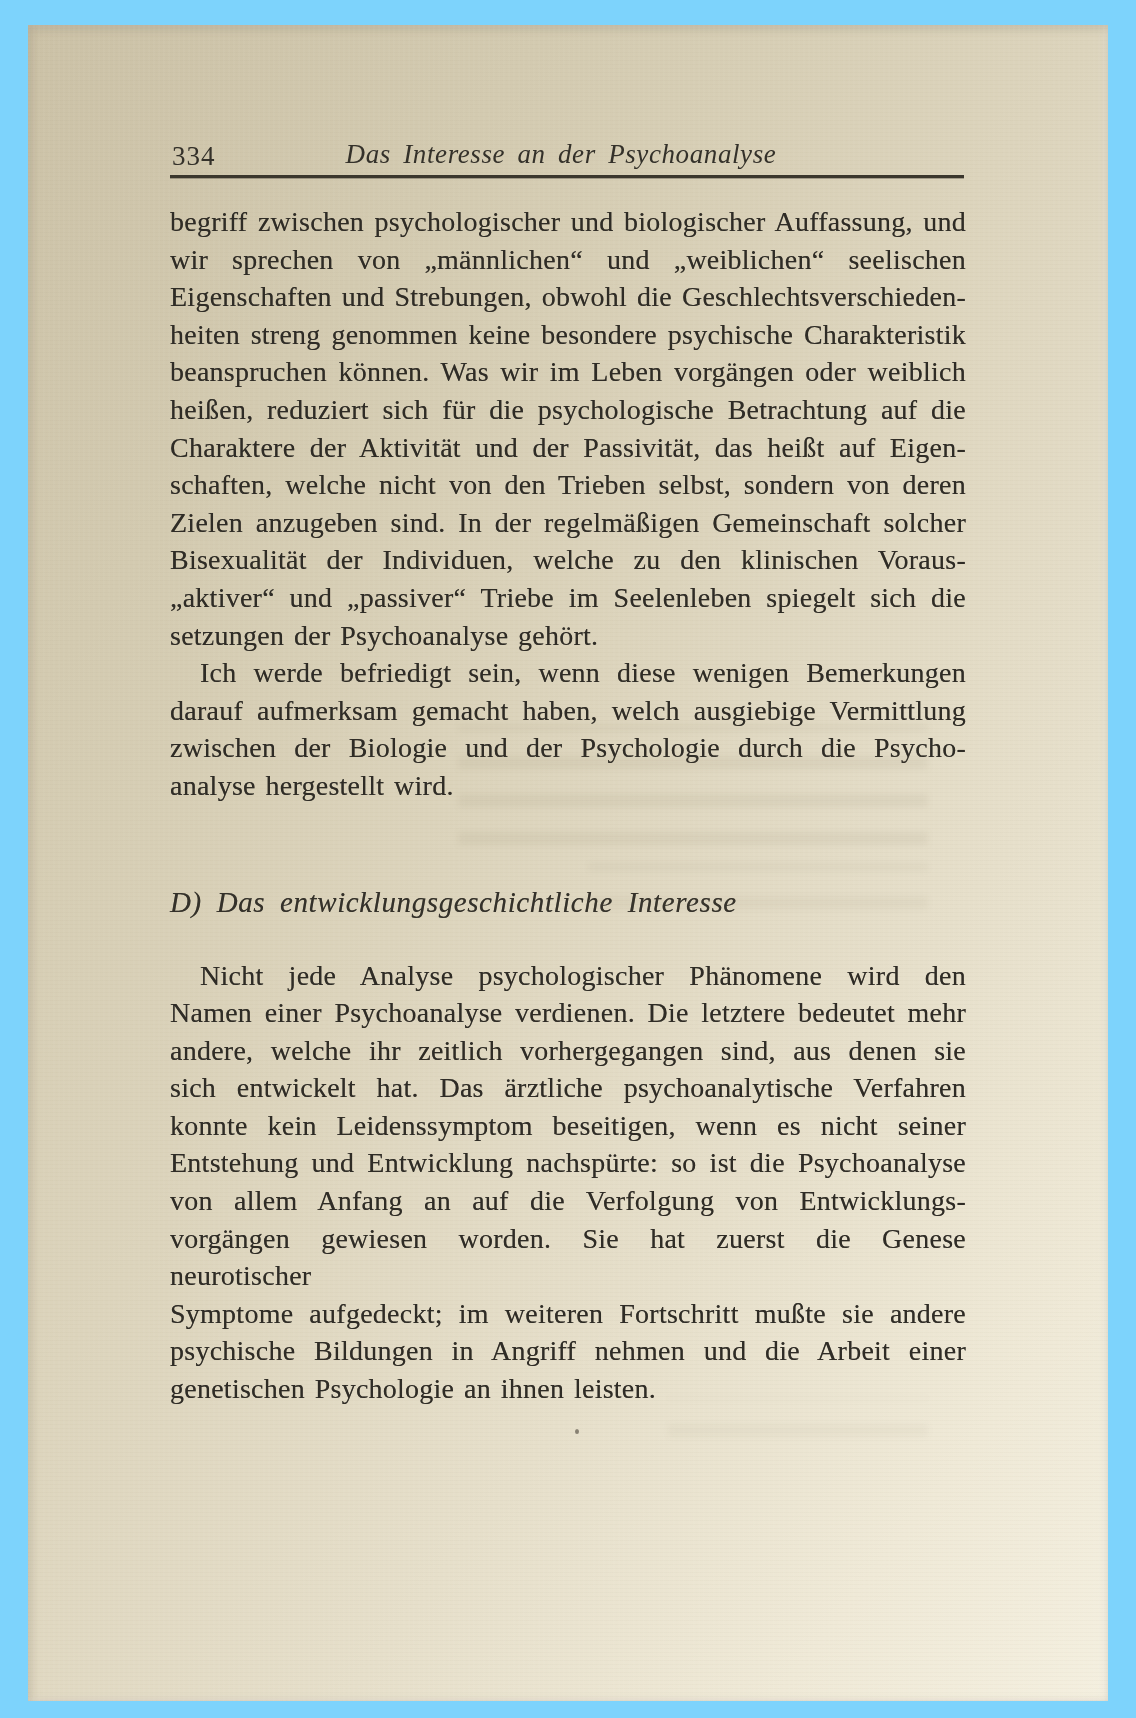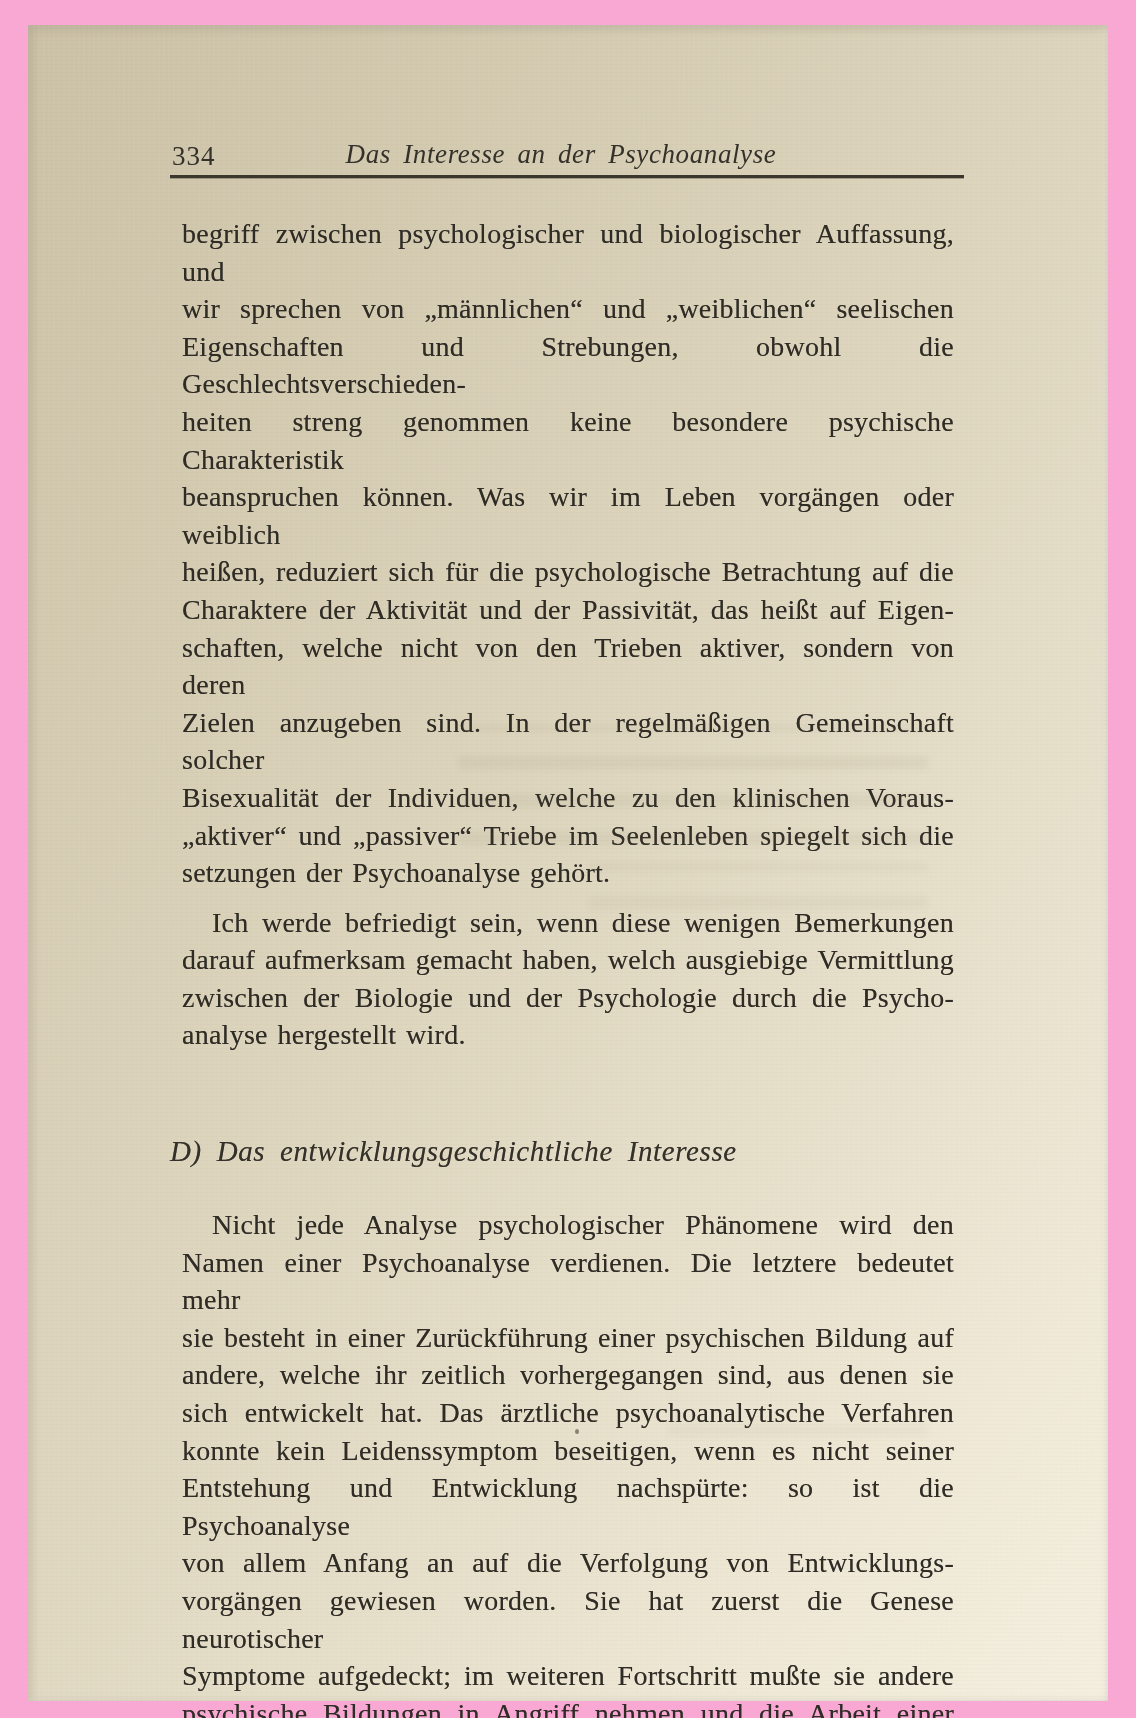--- a/index.html
+++ b/index.html
@@ -5,21 +5,21 @@
   html, body {
     margin: 0; padding: 0;
     width: 1136px; height: 1718px;
     background: #ffffff;
     overflow: hidden;
     font-family: "Liberation Serif", "DejaVu Serif", serif;
   }
   .scan {
     position: relative;
     width: 1136px; height: 1718px;
-    background: #f9a8d4;
+    background: #7dd3fc;
   }
   .page {
     position: absolute;
     left: 28px; top: 25px;
     width: 1080px; height: 1676px;
     background: linear-gradient(128deg,
       #cbc1a6 0%, #d3cab0 22%, #dcd4bc 45%,
       #e6dfca 68%, #efe9d7 86%, #f4efdf 100%);
     box-shadow: inset 0 4px 10px rgba(120,110,88,0.22),
                 inset 4px 0 10px rgba(120,110,88,0.12),
@@ -63,21 +63,21 @@
     position: absolute;
     left: 142px; top: 178px;
     width: 796px;
     font-size: 28px;
     line-height: 37.6px;
     letter-spacing: 0.25px;
     word-spacing: 2.5px;
     color: #2f2c26;
     text-shadow: 0 0 0.5px rgba(47,44,38,0.55);
   }
-  .para { margin: 12px; }
+  .para { margin: 0; }
   .tline { text-align: justify; text-align-last: justify; white-space: normal; }
   .tline.last { text-align-last: left; }
   .indent-first .tline:first-child { text-indent: 30px; }
   .section-heading {
     margin: 76px 0 34px 0;
     font-size: 29px;
     line-height: 42px;
     font-weight: normal;
     font-style: italic;
     text-align: left;
@@ -119,37 +119,36 @@
 
     <div class="body-col">
       <div class="para">
           <div class="tline">begriff zwischen psychologischer und biologischer Auffassung, und</div>
           <div class="tline">wir sprechen von „männlichen“ und „weiblichen“ seelischen</div>
           <div class="tline">Eigenschaften und Strebungen, obwohl die Geschlechtsverschieden-</div>
           <div class="tline">heiten streng genommen keine besondere psychische Charakteristik</div>
           <div class="tline">beanspruchen können. Was wir im Leben vorgängen oder weiblich</div>
           <div class="tline">heißen, reduziert sich für die psychologische Betrachtung auf die</div>
           <div class="tline">Charaktere der Aktivität und der Passivität, das heißt auf Eigen-</div>
-          <div class="tline">schaften, welche nicht von den Trieben aktiver, sondern von deren</div>
+          <div class="tline">schaften, welche nicht von den Trieben selbst, sondern von deren</div>
           <div class="tline">Zielen anzugeben sind. In der regelmäßigen Gemeinschaft solcher</div>
           <div class="tline">Bisexualität der Individuen, welche zu den klinischen Voraus-</div>
           <div class="tline">„aktiver“ und „passiver“ Triebe im Seelenleben spiegelt sich die</div>
           <div class="tline last">setzungen der Psychoanalyse gehört.</div>
         </div>
       <div class="para indent-first">
           <div class="tline">Ich werde befriedigt sein, wenn diese wenigen Bemerkungen</div>
           <div class="tline">darauf aufmerksam gemacht haben, welch ausgiebige Vermittlung</div>
           <div class="tline">zwischen der Biologie und der Psychologie durch die Psycho-</div>
           <div class="tline last">analyse hergestellt wird.</div>
         </div>
       <h2 class="section-heading">D) Das entwicklungsgeschichtliche Interesse</h2>
       <div class="para indent-first">
           <div class="tline">Nicht jede Analyse psychologischer Phänomene wird den</div>
           <div class="tline">Namen einer Psychoanalyse verdienen. Die letztere bedeutet mehr</div>
-          <div class="tline">sie besteht in einer Zurückführung einer psychischen Bildung auf</div>
           <div class="tline">andere, welche ihr zeitlich vorhergegangen sind, aus denen sie</div>
           <div class="tline">sich entwickelt hat. Das ärztliche psychoanalytische Verfahren</div>
           <div class="tline">konnte kein Leidenssymptom beseitigen, wenn es nicht seiner</div>
           <div class="tline">Entstehung und Entwicklung nachspürte: so ist die Psychoanalyse</div>
           <div class="tline">von allem Anfang an auf die Verfolgung von Entwicklungs-</div>
           <div class="tline">vorgängen gewiesen worden. Sie hat zuerst die Genese neurotischer</div>
           <div class="tline">Symptome aufgedeckt; im weiteren Fortschritt mußte sie andere</div>
           <div class="tline">psychische Bildungen in Angriff nehmen und die Arbeit einer</div>
           <div class="tline last">genetischen Psychologie an ihnen leisten.</div>
         </div>

